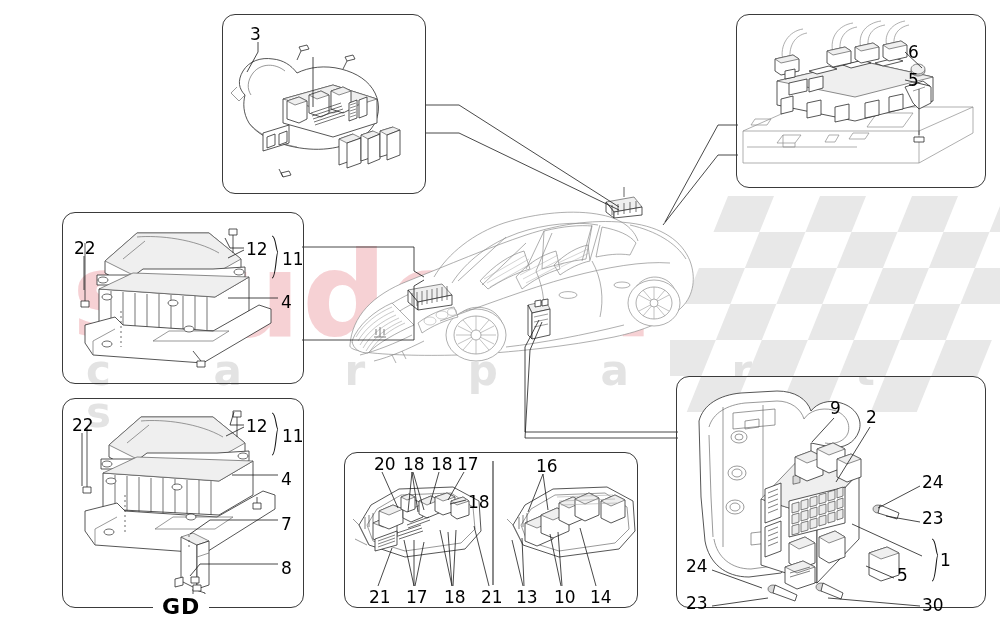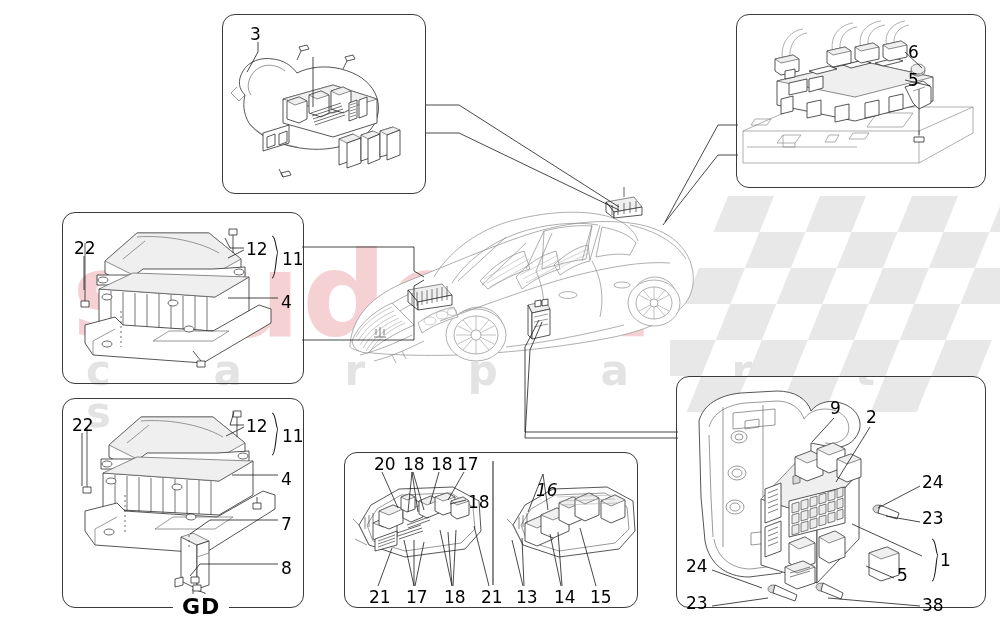--- a/index.html
+++ b/index.html
@@ -515,21 +515,21 @@
         <path class="part" d="M128,178 L136,178 L136,184 L128,184 Z"></path>
         <path class="part" d="M130,186 L138,186 L138,192 L130,192 Z"></path>
         <g stroke="#2b2b2b" stroke-width=".7" stroke-dasharray="2 3">
           <path d="M62,96 L62,136"></path>
             <path d="M126,136 L126,148"></path>
         </g>
       </svg>
     </div>
   </div>
 
-  <div class="gd" style="left:173px;top:594px;">GD</div>
+  <div class="gd" style="left:153px;top:594px;">GD</div>
 
   <div class="lbl" style="left:72px;top:417px;">22</div>
   <div class="lbl" style="left:246px;top:418px;">12</div>
   <div class="lbl" style="left:282px;top:428px;">11</div>
   <div class="lbl" style="left:281px;top:471px;">4</div>
   <div class="lbl" style="left:281px;top:516px;">7</div>
   <div class="lbl" style="left:281px;top:560px;">8</div>
   <svg class="ovl">
     <path class="med" d="M272,413 C276,413 276,429 278,429 C276,429 276,455 272,455"></path>
     <polyline class="thin" points="244,425 230,425 234,412"></polyline>
@@ -618,28 +618,28 @@
         </g>
       </svg>
     </div>
   </div>
 
   <div class="lbl" style="left:374px;top:456px;text-align:center;">20</div>
   <div class="lbl" style="left:403px;top:456px;">18</div>
   <div class="lbl" style="left:431px;top:456px;">18</div>
   <div class="lbl" style="left:457px;top:456px;">17</div>
   <div class="lbl" style="left:468px;top:494px;">18</div>
-  <div class="lbl" style="left:536px;top:482px;font-style:italic;">16</div>
+  <div class="lbl" style="left:536px;top:458px;">16</div>
   <div class="lbl" style="left:369px;top:589px;">21</div>
   <div class="lbl" style="left:406px;top:589px;">17</div>
   <div class="lbl" style="left:444px;top:589px;">18</div>
   <div class="lbl" style="left:481px;top:589px;">21</div>
   <div class="lbl" style="left:516px;top:589px;">13</div>
-  <div class="lbl" style="left:554px;top:589px;">14</div>
-  <div class="lbl" style="left:590px;top:589px;">15</div>
+  <div class="lbl" style="left:554px;top:589px;">10</div>
+  <div class="lbl" style="left:590px;top:589px;">14</div>
 
   <svg class="ovl">
     <g class="thin">
 
       <line x1="382" y1="472" x2="398" y2="508"></line>
       <line x1="412" y1="472" x2="408" y2="512"></line>
       <line x1="412" y1="472" x2="418" y2="512"></line>
       <line x1="413" y1="472" x2="424" y2="510"></line>
       <line x1="439" y1="472" x2="430" y2="504"></line>
       <line x1="464" y1="472" x2="448" y2="500"></line>
@@ -781,21 +781,21 @@
     </div>
   </div>
   <div class="lbl" style="left:830px;top:400px;">9</div>
   <div class="lbl" style="left:866px;top:409px;">2</div>
   <div class="lbl" style="left:922px;top:474px;">24</div>
   <div class="lbl" style="left:922px;top:510px;">23</div>
   <div class="lbl" style="left:940px;top:552px;">1</div>
   <div class="lbl" style="left:897px;top:567px;">5</div>
   <div class="lbl" style="left:686px;top:558px;">24</div>
   <div class="lbl" style="left:686px;top:595px;">23</div>
-  <div class="lbl" style="left:922px;top:597px;">38</div>
+  <div class="lbl" style="left:922px;top:597px;">30</div>
 
   <svg class="ovl">
     <g class="thin">
       <line x1="834" y1="418" x2="812" y2="442"></line>
       <line x1="870" y1="427" x2="836" y2="482"></line>
       <line x1="920" y1="486" x2="878" y2="508"></line>
       <line x1="920" y1="522" x2="886" y2="516"></line>
       <line x1="922" y1="556" x2="852" y2="524"></line>
       <line x1="894" y1="578" x2="866" y2="566"></line>
       <line x1="712" y1="570" x2="762" y2="588"></line>

